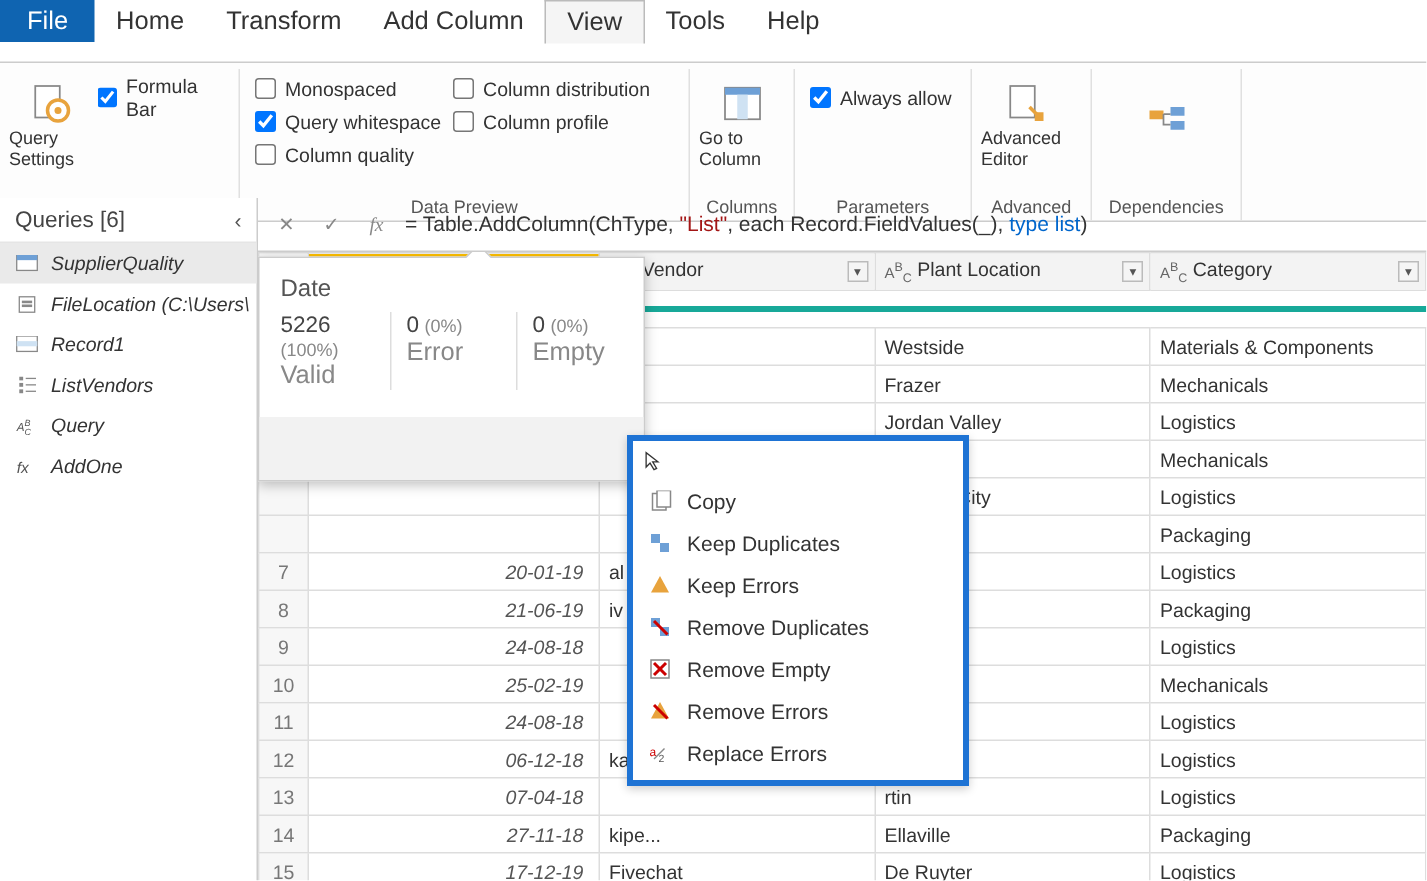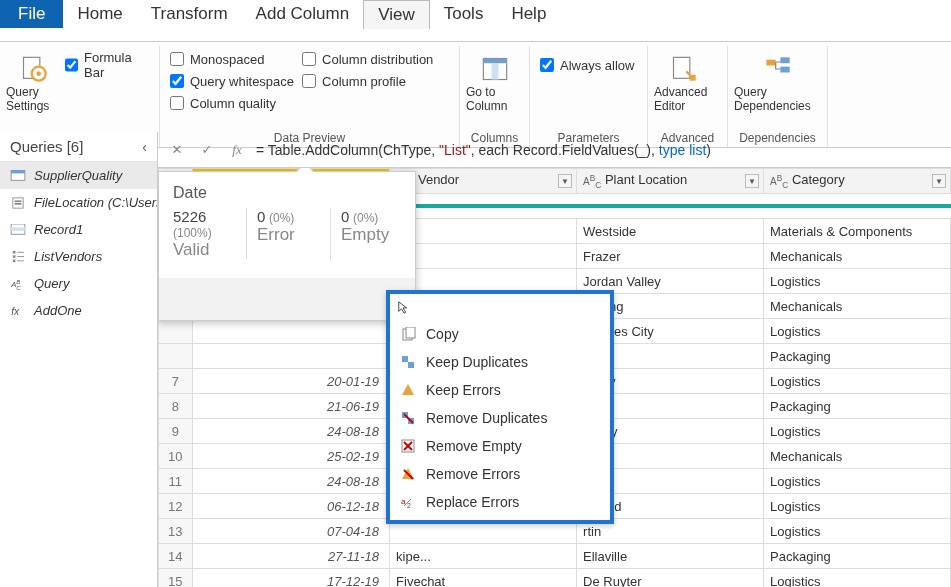--- a/index.html
+++ b/index.html
@@ -11,21 +11,21 @@
   .ribbon { display: flex; border-bottom: 1px solid #ccc; height: 106px; padding-top: 4px; background: #fdfdfd; }
   .ribbon-group { display: flex; flex-direction: column; justify-content: space-between; border-right: 1px solid #e0e0e0; padding: 2px 6px 0 6px; }
   .ribbon-group .body { display: flex; flex: 1; align-items: flex-start; }
   .ribbon-group .label { text-align: center; color: #555; font-size: 12px; padding-bottom: 2px; }
   .big-btn { display: flex; flex-direction: column; align-items: center; justify-content: center; width: 60px; height: 72px; font-size: 12px; border-radius: 2px; }
   .big-btn .icon { width: 28px; height: 28px; margin-bottom: 2px; }
   .checkbox-row { display: flex; align-items: center; height: 22px; font-size: 13px; gap: 6px; padding: 0 4px; }
   .checkbox-row input { width: 14px; height: 14px; }
   .col-stack { display: flex; flex-direction: column; }
   .main { display: flex; position: absolute; top: 132px; left: 0; right: 0; bottom: 0; }
-  .queries-panel { width: 158px; border-right: 1px solid #ccc; background: #fff; }
+  .queries-panel { width: 172px; border-right: 1px solid #ccc; background: #fff; }
   .queries-header { display: flex; align-items: center; justify-content: space-between; padding: 6px 10px; font-size: 15px; color: #444; border-bottom: 1px solid #e5e5e5; }
   .query-item { display: flex; align-items: center; gap: 8px; padding: 6px 10px; font-style: italic; font-size: 13px; color: #333; white-space: nowrap; overflow: hidden; text-overflow: ellipsis; }
   .query-item.selected { background: #eaeaea; }
   .query-icon { width: 16px; height: 12px; flex-shrink: 0; }
   .content { flex: 1; display: flex; flex-direction: column; }
   .formula-bar { display: flex; align-items: center; border-bottom: 1px solid #ccc; padding: 4px 8px; height: 36px; gap: 8px; }
   .fx-btn { width: 22px; height: 22px; display: flex; align-items: center; justify-content: center; color: #888; }
   .formula-text { font-family: Consolas, monospace; font-size: 14px; }
   .fsym { color: #333; }
   .fstr { color: #a31515; }
@@ -43,21 +43,21 @@
   .tooltip-card { position: absolute; top: 3px; left: 0px; width: 258px; background: #fff; box-shadow: 0 2px 8px rgba(0,0,0,0.25); border: 1px solid #ccc; z-index: 10; }
   .tooltip-card .arrowtop { position: absolute; top: -7px; left: 140px; width: 12px; height: 12px; background: #fff; border-left:1px solid #ccc; border-top:1px solid #ccc; transform: rotate(45deg); }
   .tooltip-card .title { padding: 12px 14px 0 14px; font-size: 16px; color: #555; }
   .tooltip-stats { display: flex; padding: 6px 14px 14px 14px; gap: 13px; }
   .tooltip-stats .stat { flex: 1; border-left: 1px solid #ddd; padding-left: 10px; }
   .tooltip-stats .stat:first-child { border-left: none; padding-left: 0; }
   .tooltip-stats .val { font-size: 15px; color: #444; }
   .tooltip-stats .pct { font-size: 12px; color: #888; }
   .tooltip-stats .lbl { font-size: 17px; color: #888; }
   .tooltip-card .empty-row { height: 42px; background: #f2f2f2; margin-top: 4px; }
-  .context-box { position: absolute; top: 122px; left: 228px; width: 228px; border: 4px solid #1e73d4; background: #fff; z-index: 20; box-shadow: 0 2px 6px rgba(0,0,0,0.2); padding-bottom:4px;}
+  .context-box { position: absolute; top: 122px; left: 246px; width: 228px; border: 4px solid #1e73d4; background: #fff; z-index: 20; box-shadow: 0 2px 6px rgba(0,0,0,0.2); padding-bottom:4px;}
   .context-box .top-icons { height: 26px; display:flex; align-items:center; padding:4px 6px; gap:4px;}
   .ctx-item { display: flex; align-items: center; gap: 10px; padding: 4px 10px; font-size: 14px; height: 28px; }
   .ctx-icon { width: 16px; height: 14px; flex-shrink:0; }
   .chev { font-size: 14px; color: #555; }
 </style>
 </head>
 <body>
 
 <div class="menubar">
   <div class="menu-item file">File</div>
@@ -159,21 +159,20 @@
 
   <div class="ribbon-group" style="width:100px;">
     <div class="body">
       <div class="big-btn" style="width:90px;">
         <svg class="icon" viewBox="0 0 24 24">
             <rect x="2" y="4" width="8" height="5" fill="#e8a33d"></rect>
             <rect x="14" y="2" width="8" height="5" fill="#6ea0d6"></rect>
             <rect x="14" y="10" width="8" height="5" fill="#6ea0d6"></rect>
             <path d="M10 6 H14 M10 6 V12 H14" stroke="#888" fill="none"></path>
           </svg>
-        <span>Query Dependencies</span>
       </div>
     </div>
     <div class="label">Dependencies</div>
   </div>
 </div>
 
 <div class="main">
 
   <div class="queries-panel">
     <div class="queries-header">

